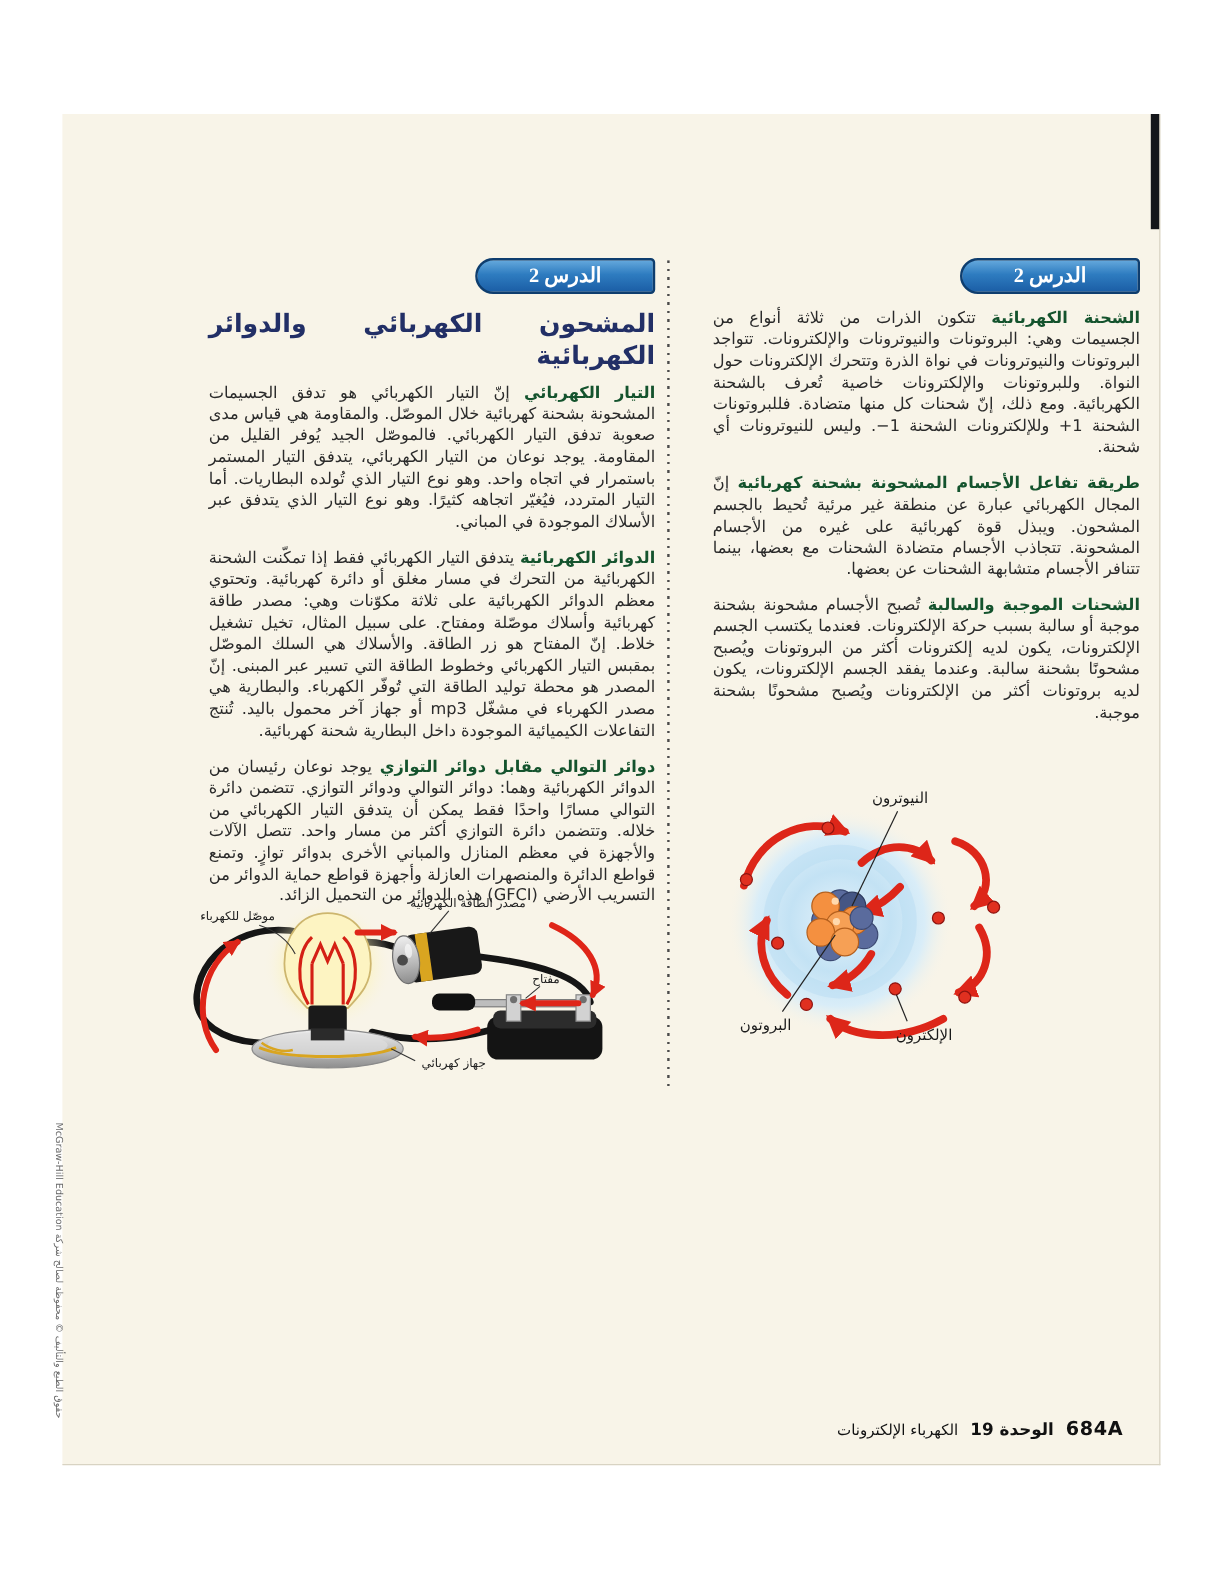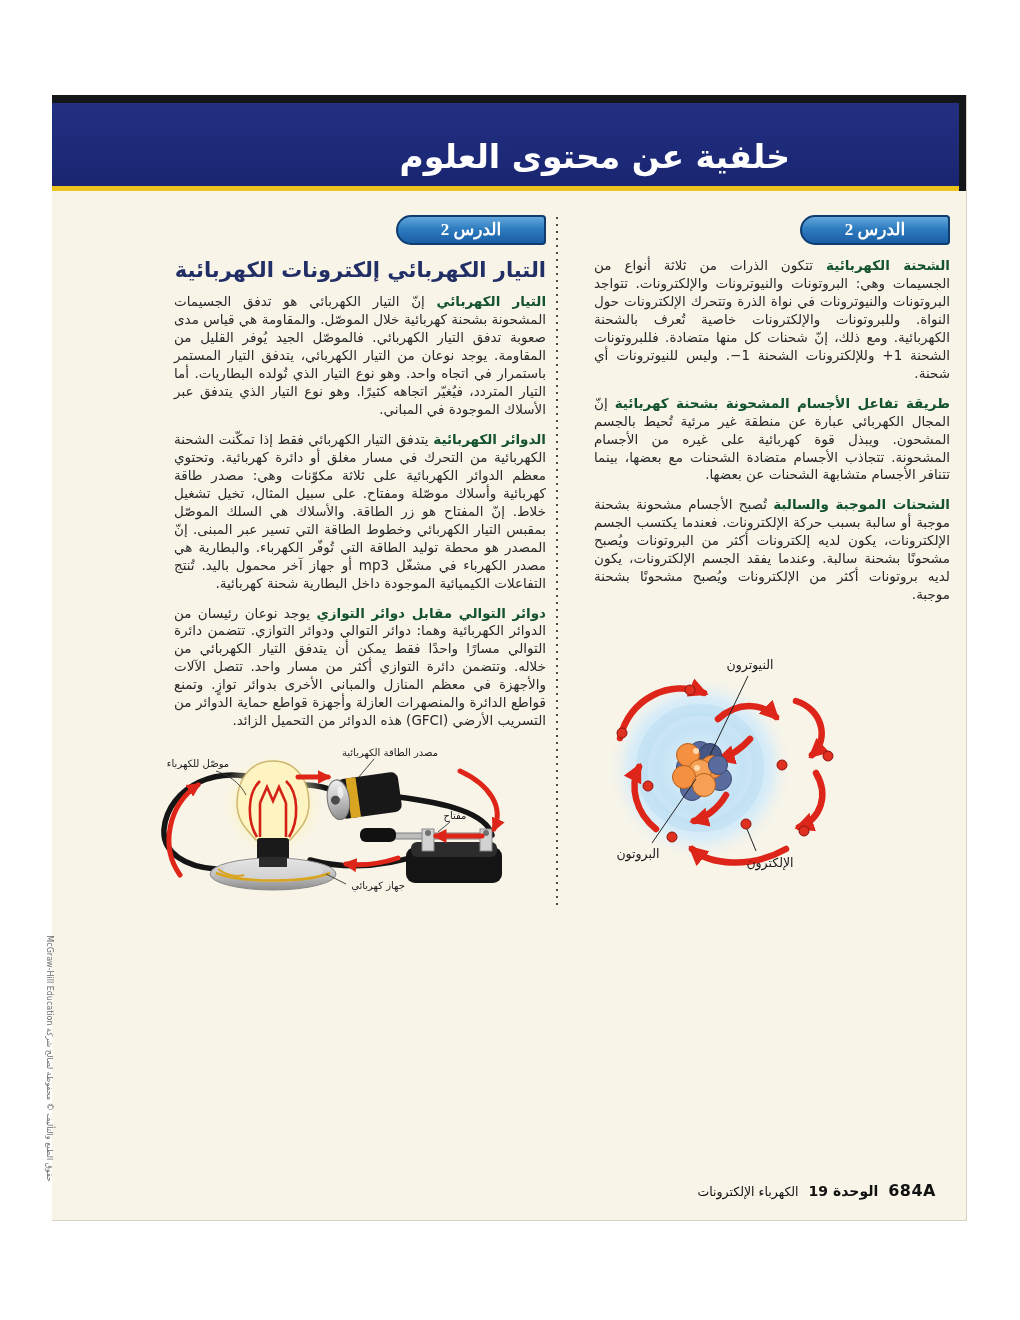--- a/index.html
+++ b/index.html
@@ -29,37 +29,34 @@
   .footer .unit{font-size:14px;font-weight:bold;}
   .footer .subject{font-size:12.5px;}
   
   .side-text{position:absolute;left:2px;top:825px;width:262px;transform:rotate(90deg);transform-origin:0 0;direction:rtl;text-align:right;font-size:8px;color:#6a6a6a;white-space:nowrap;}
 </style>
 </head>
 <body>
 
 <div class="page">
 
-  <div class="header-band">
-    <div class="page-title">خلفية عن محتوى العلوم</div>
-  </div>
   <div class="header-right-strip"></div>
 
   <div class="col col-lesson1">
     <div class="lesson-badge">الدرس 2</div>
     <p><span class="lead">الشحنة الكهربائية</span> <span>تتكون الذرات من ثلاثة أنواع من الجسيمات وهي: البروتونات والنيوترونات والإلكترونات. تتواجد البروتونات والنيوترونات في نواة الذرة وتتحرك الإلكترونات حول النواة. وللبروتونات والإلكترونات خاصية تُعرف بالشحنة الكهربائية. ومع ذلك، إنّ شحنات كل منها متضادة. فللبروتونات الشحنة 1+ وللإلكترونات الشحنة 1−. وليس للنيوترونات أي شحنة.</span></p>
     <p><span class="lead">طريقة تفاعل الأجسام المشحونة بشحنة كهربائية</span> <span>إنّ المجال الكهربائي عبارة عن منطقة غير مرئية تُحيط بالجسم المشحون. ويبذل قوة كهربائية على غيره من الأجسام المشحونة. تتجاذب الأجسام متضادة الشحنات مع بعضها، بينما تتنافر الأجسام متشابهة الشحنات عن بعضها.</span></p>
     <p><span class="lead">الشحنات الموجبة والسالبة</span> <span>تُصبح الأجسام مشحونة بشحنة موجبة أو سالبة بسبب حركة الإلكترونات. فعندما يكتسب الجسم الإلكترونات، يكون لديه إلكترونات أكثر من البروتونات ويُصبح مشحونًا بشحنة سالبة. وعندما يفقد الجسم الإلكترونات، يكون لديه بروتونات أكثر من الإلكترونات ويُصبح مشحونًا بشحنة موجبة.</span></p>
   </div>
 
   <div class="divider"></div>
 
   <div class="col col-lesson2">
     <div class="lesson-badge">الدرس 2</div>
-    <h2 class="lesson-heading">التيار الكهربائي إلكترونات الكهربائية</h2>
+    <h2 class="lesson-heading">المشحون الكهربائي والدوائر الكهربائية</h2>
     <p><span class="lead">التيار الكهربائي</span> <span>إنّ التيار الكهربائي هو تدفق الجسيمات المشحونة بشحنة كهربائية خلال الموصّل. والمقاومة هي قياس مدى صعوبة تدفق التيار الكهربائي. فالموصّل الجيد يُوفر القليل من المقاومة. يوجد نوعان من التيار الكهربائي، يتدفق التيار المستمر باستمرار في اتجاه واحد. وهو نوع التيار الذي تُولده البطاريات. أما التيار المتردد، فيُغيّر اتجاهه كثيرًا. وهو نوع التيار الذي يتدفق عبر الأسلاك الموجودة في المباني.</span></p>
     <p><span class="lead">الدوائر الكهربائية</span> <span>يتدفق التيار الكهربائي فقط إذا تمكّنت الشحنة الكهربائية من التحرك في مسار مغلق أو دائرة كهربائية. وتحتوي معظم الدوائر الكهربائية على ثلاثة مكوّنات وهي: مصدر طاقة كهربائية وأسلاك موصّلة ومفتاح. على سبيل المثال، تخيل تشغيل خلاط. إنّ المفتاح هو زر الطاقة. والأسلاك هي السلك الموصّل بمقبس التيار الكهربائي وخطوط الطاقة التي تسير عبر المبنى. إنّ المصدر هو محطة توليد الطاقة التي تُوفّر الكهرباء. والبطارية هي مصدر الكهرباء في مشغّل mp3 أو جهاز آخر محمول باليد. تُنتج التفاعلات الكيميائية الموجودة داخل البطارية شحنة كهربائية.</span></p>
     <p><span class="lead">دوائر التوالي مقابل دوائر التوازي</span> <span>يوجد نوعان رئيسان من الدوائر الكهربائية وهما: دوائر التوالي ودوائر التوازي. تتضمن دائرة التوالي مسارًا واحدًا فقط يمكن أن يتدفق التيار الكهربائي من خلاله. وتتضمن دائرة التوازي أكثر من مسار واحد. تتصل الآلات والأجهزة في معظم المنازل والمباني الأخرى بدوائر توازٍ. وتمنع قواطع الدائرة والمنصهرات العازلة وأجهزة قواطع حماية الدوائر من التسريب الأرضي (GFCI) هذه الدوائر من التحميل الزائد.</span></p>
   </div>
 
   <svg class="fig fig-atom" width="330" height="270" viewBox="0 0 330 270">
     <defs>
       <radialGradient id="cloud" cx="50%" cy="50%" r="50%">
         <stop offset="0%" stop-color="#e6f3fb"></stop>
         <stop offset="45%" stop-color="#c3e2f4"></stop>

